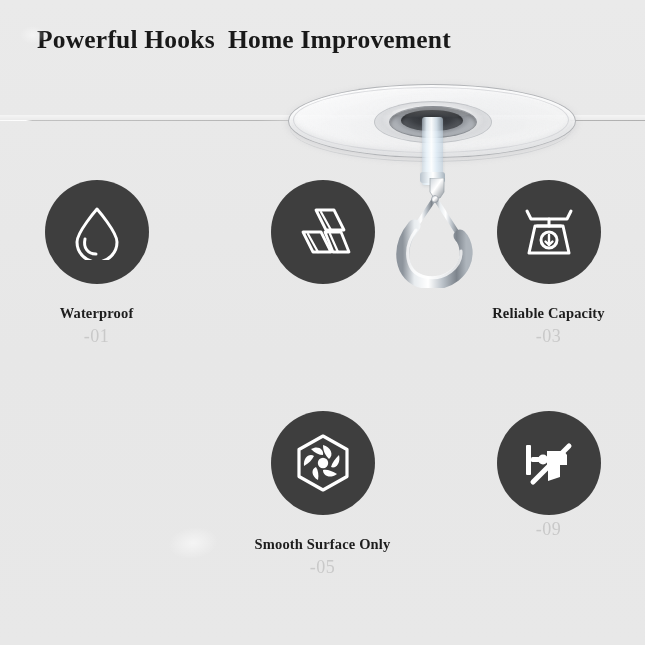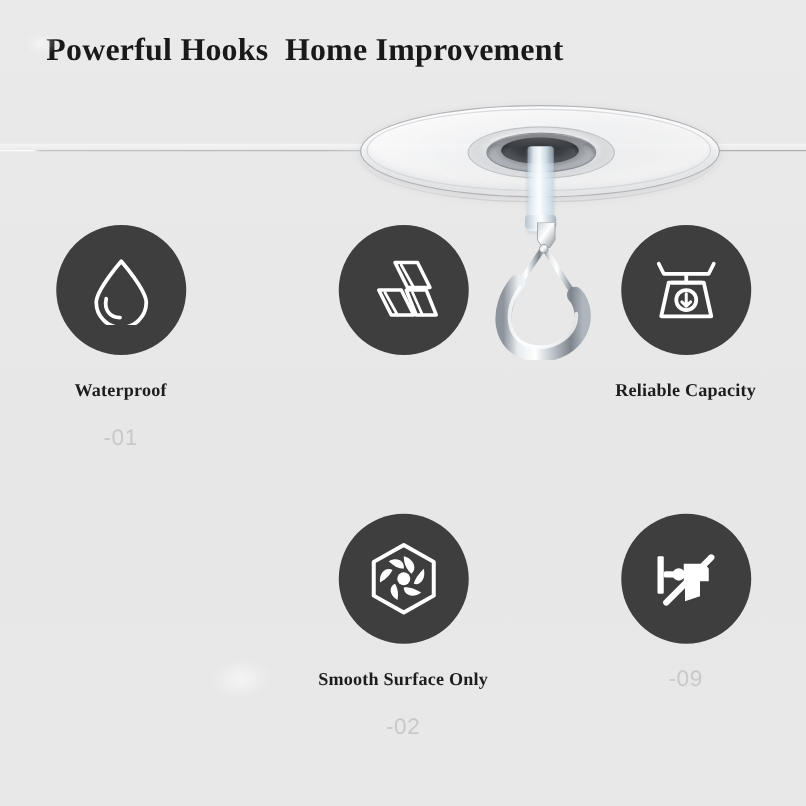--- a/index.html
+++ b/index.html
@@ -218,22 +218,22 @@
   .feature-label {
     margin-top: 21px;
     font-family: "Liberation Serif", "DejaVu Serif", serif;
     font-weight: bold;
     font-size: 14.5px;
     color: #1d1d1d;
     letter-spacing: 0.15px;
     white-space: nowrap;
   }
   .feature-number {
-    margin-top: 18px;
-    font-family: Liberation Sans, sans-serif;
+    margin-top: 4px;
+    font-family: Liberation Serif, serif;
     font-weight: 400;
     font-size: 18px;
     color: #c9c9c9;
     letter-spacing: 0.5px;
   }
 
   
   .artifact {
     position: absolute;
     pointer-events: none;
@@ -344,40 +344,41 @@
             <path d="M6 6 L10 14 L46 14 L50 6"></path>
             <path d="M28 14 L28 21"></path>
             <path d="M16 21 L40 21"></path>
             <path d="M14 21 L8 48 L48 48 L42 21 Z"></path>
           </g>
           <circle cx="28" cy="35" r="8" fill="none" stroke="#ffffff" stroke-width="3"></circle>
           <path d="M28 30 L28 40 M24.5 36.5 L28 40 L31.5 36.5" fill="none" stroke="#ffffff" stroke-width="2.4" stroke-linecap="round" stroke-linejoin="round"></path>
         </svg>
       </div>
       <div class="feature-label">Reliable Capacity</div>
+      <div class="feature-number">-03</div>
     </div>
 
 
     <div class="feature col-1 row-1">
       <div class="circle">
         <svg width="58" height="60" viewBox="0 0 58 60">
           <path d="M29 3 L53 16.5 L53 43.5 L29 57 L5 43.5 L5 16.5 Z" fill="none" stroke="#ffffff" stroke-width="3.2" stroke-linejoin="round"></path>
           <g fill="#ffffff">
             <path d="M29 12 C37 14, 40 22, 35 26 C32 23, 29 19, 29 12 Z"></path>
             <path d="M45 22 C47 30, 42 36, 37 34 C38 30, 41 26, 45 22 Z"></path>
             <path d="M43 41 C36 46, 29 43, 29 37 C33 36, 38 38, 43 41 Z"></path>
             <path d="M24 47 C17 43, 17 36, 22 34 C24 37, 25 42, 24 47 Z"></path>
             <path d="M10 33 C9 25, 15 20, 20 23 C18 27, 15 30, 10 33 Z"></path>
             <path d="M17 16 C24 12, 30 16, 29 22 C25 22, 21 20, 17 16 Z"></path>
           </g>
           <circle cx="29" cy="30" r="5.2" fill="#ffffff"></circle>
         </svg>
       </div>
       <div class="feature-label">Smooth Surface Only</div>
-      <div class="feature-number">-02</div>
+      <div class="feature-number">-05</div>
     </div>
 
     <div class="feature col-2 row-1">
       <div class="circle">
         <svg width="58" height="56" viewBox="0 0 58 56">
           <g fill="#ffffff">
             <rect x="6" y="10" width="5" height="30" rx="1"></rect>
             <rect x="11" y="22" width="9" height="5" rx="1.5"></rect>
             <circle cx="23" cy="24.5" r="5"></circle>
             <path d="M27 16 L44 16 L47 20 L47 30 L40 30 L40 42 L28 46 L28 30 L27 30 Z"></path>

